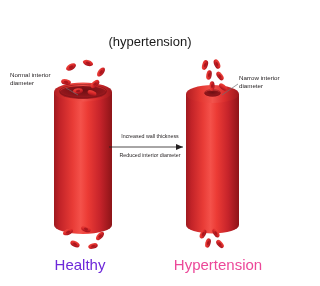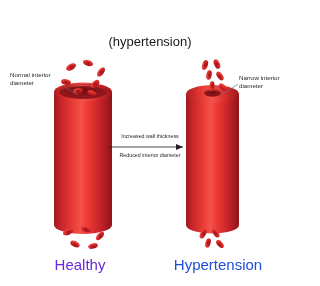--- a/index.html
+++ b/index.html
@@ -77,21 +77,21 @@
     width: 120px;
   }
   .caption-healthy {
     left: 20px;
     top: 256px;
     color: #6d28d9;
   }
   .caption-hyper {
     left: 158px;
     top: 256px;
-    color: #1d4ed8;
+    color: #ec4899;
   }
   svg.art {
     position: absolute;
     left: 0; top: 0;
   }
 </style>
 </head>
 <body>
 
 <div id="stage">

